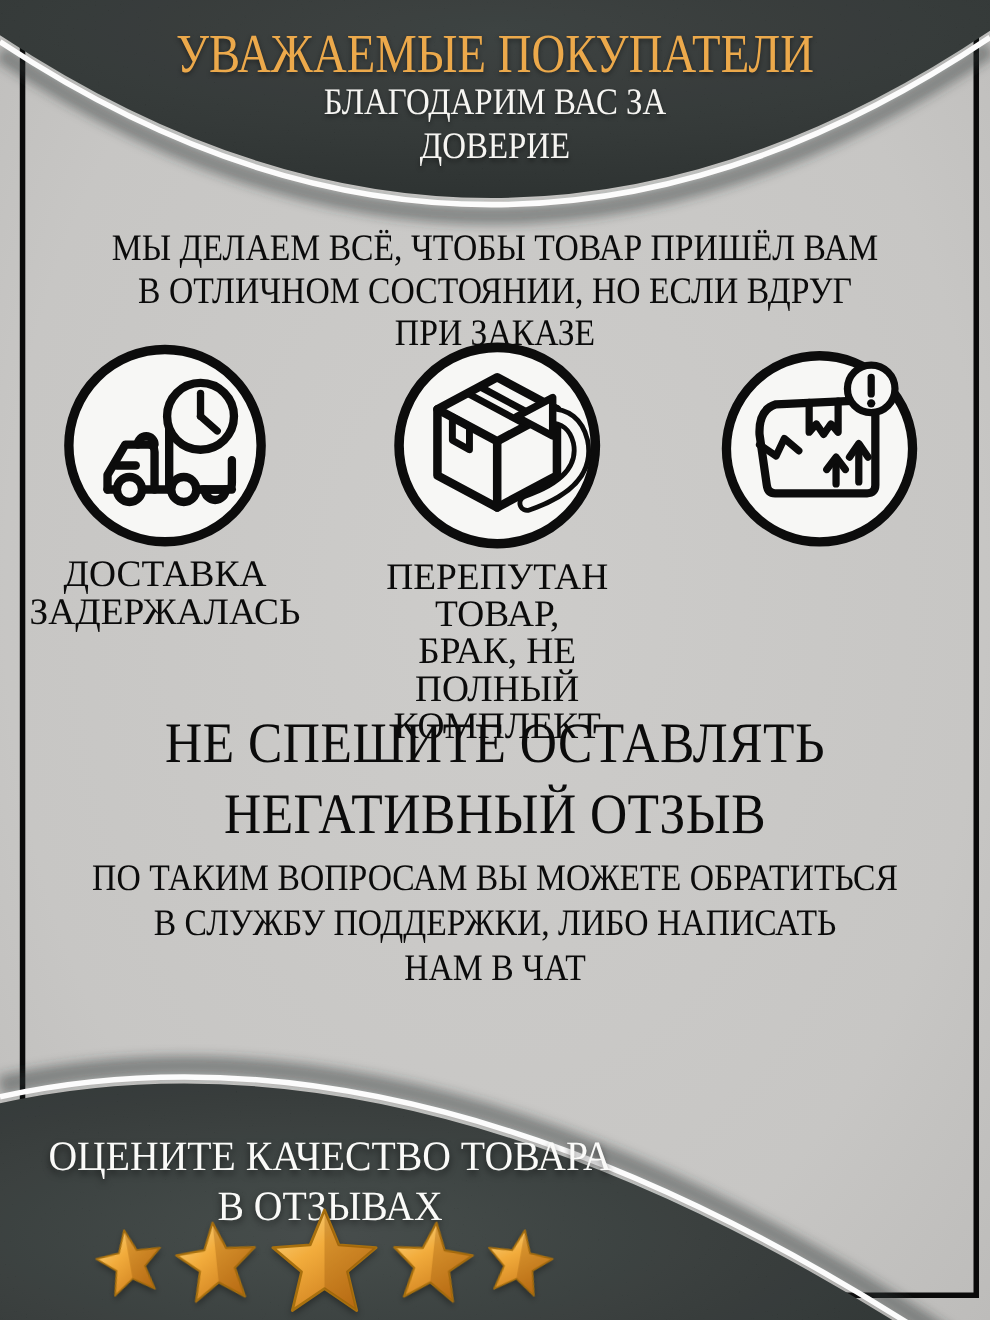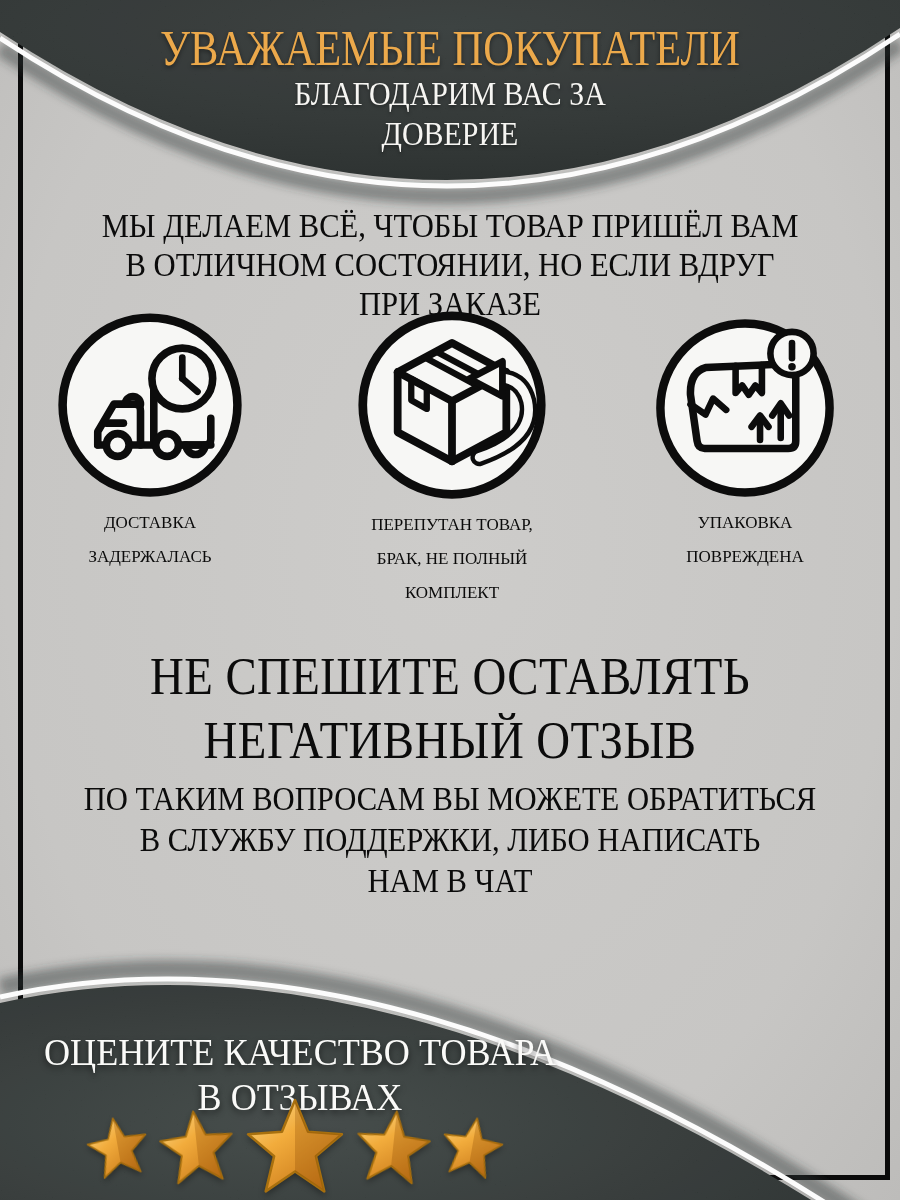--- a/index.html
+++ b/index.html
@@ -31,21 +31,21 @@
   }
   #intro{top:206px; font-size:34px; line-height:39px;}
   #headline{top:645px; font-size:52px; line-height:64px; letter-spacing:0.5px;}
   #support{top:778px; font-size:34px; line-height:41px;}
   
   .issue{position:absolute; z-index:3; text-align:center;}
   #issue-0{left:25px;  top:312px; width:250px;}
   #issue-1{left:302px; top:310px; width:300px;}
   #issue-2{left:620px; top:314px; width:250px;}
   .issue svg{display:block; margin:0 auto;}
-  .issue-label{margin-top:4px; font-size:17px; line-height:34px; color:#0b0b0b; white-space:pre-line;}
+  .issue-label{margin-top:4px; font-size:34px; line-height:34px; color:#0b0b0b; white-space:pre-line;}
   
   #footer-text{
     left:0; top:1030px; width:600px; text-align:center; color:#FAFAF8;
     font-size:38px; line-height:45px; white-space:pre-line;
     transform:scaleX(0.95); transform-origin:50% 50%;
     text-shadow:0 3px 7px rgba(0,0,0,0.55); z-index:3;
   }
   #star-rating{
     left:35px; top:1094px; width:520px; height:108px; z-index:3;
     display:flex; justify-content:center; align-items:center; gap:8px;
@@ -158,22 +158,20 @@
         <path d="M90,55 V84 L97,76 L104,86 L111,76 L118,84 V54"></path>
         <path d="M116,134 V112"></path>
           <path d="M107,120 L116,108 L125,120"></path>
         <path d="M138,132 V98"></path>
           <path d="M129,108 L138,95 L147,108"></path>
       </g>
       <circle cx="150" cy="42" r="23" fill="#F7F7F5" stroke="#0c0c0c" stroke-width="7"></circle>
       <path d="M150,31 V47" fill="none" stroke="#0c0c0c" stroke-width="7" stroke-linecap="round"></path>
       <circle cx="150" cy="56" r="4" fill="#0c0c0c"></circle>
     </svg>
-    <div class="issue-label">УПАКОВКА
-ПОВРЕЖДЕНА</div>
   </div>
 
   <div class="abs txt narrow90" id="headline">НЕ СПЕШИТЕ ОСТАВЛЯТЬ
 НЕГАТИВНЫЙ ОТЗЫВ</div>
 
   <div class="abs txt narrow90" id="support">ПО ТАКИМ ВОПРОСАМ ВЫ МОЖЕТЕ ОБРАТИТЬСЯ
 В СЛУЖБУ ПОДДЕРЖКИ, ЛИБО НАПИСАТЬ
 НАМ В ЧАТ</div>
 
   <div class="abs" id="footer-text">ОЦЕНИТЕ КАЧЕСТВО ТОВАРА

